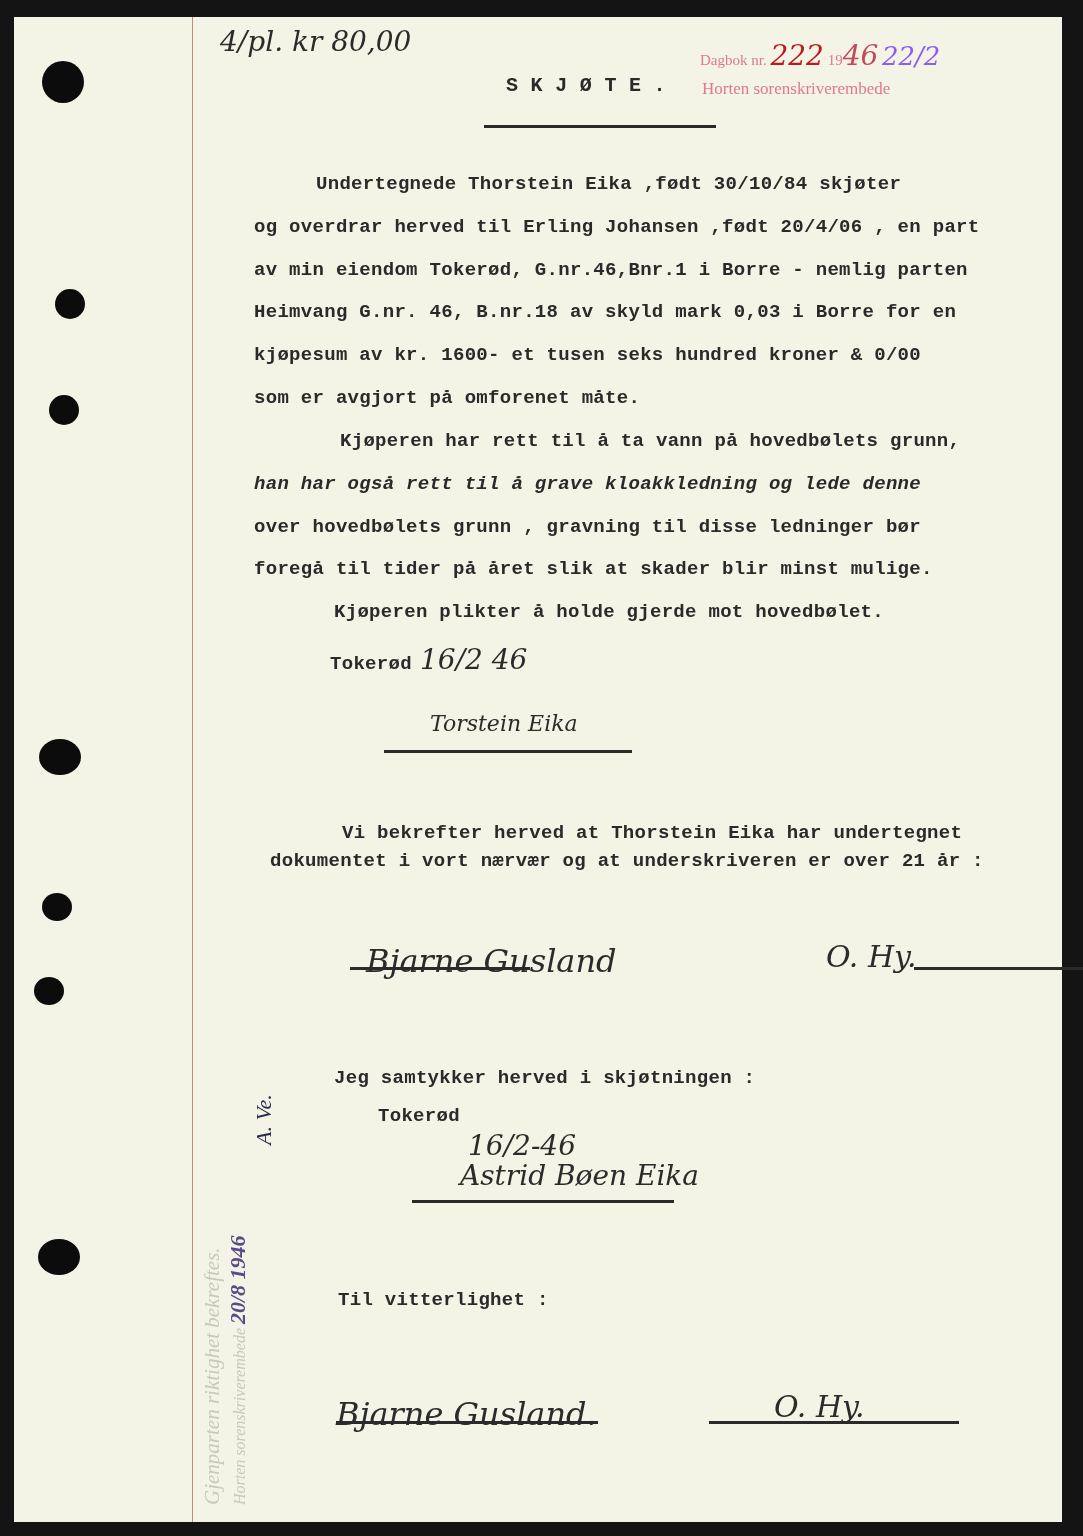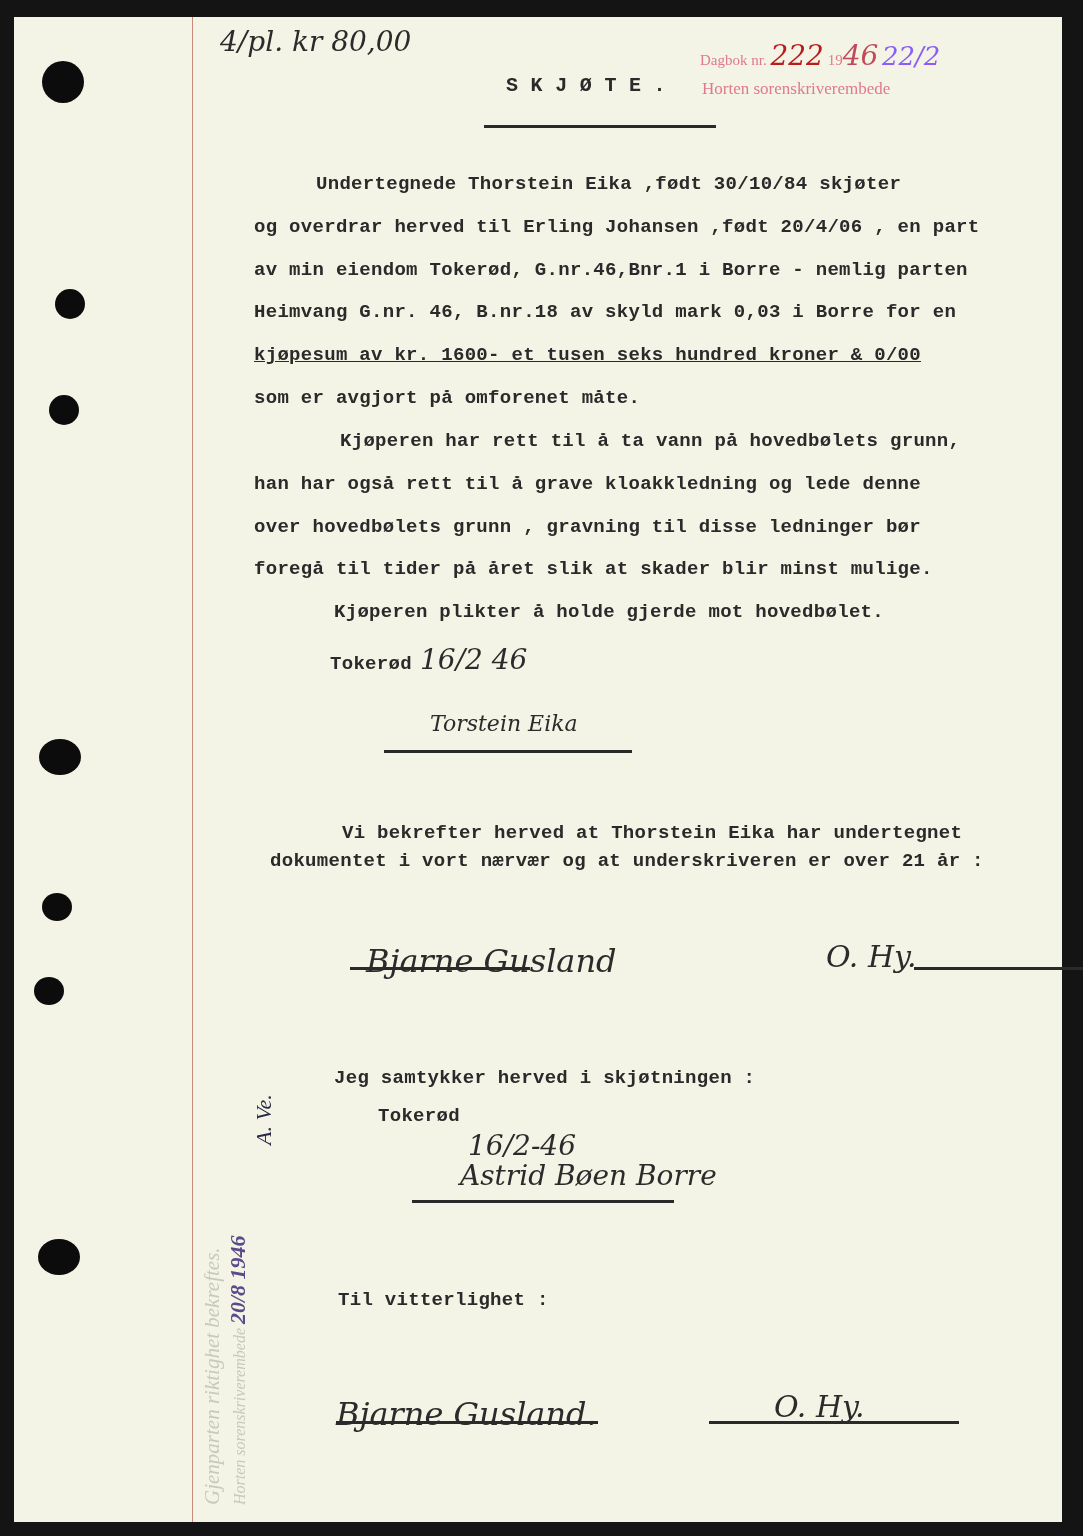--- a/index.html
+++ b/index.html
@@ -57,24 +57,24 @@
   </div>
   <div class="stamp" style="left:688px;top:62px;font-size:17px;">Horten sorenskriverembede</div>
 
   <div class="tline" style="left:492px;top:57px;font-size:20px;">S K J Ø T E .</div>
   <div class="rule" style="left:470px;top:108px;width:232px;"></div>
 
   <div class="tline" style="left:302px;top:156px;">Undertegnede  Thorstein Eika ,født 30/10/84 skjøter</div>
   <div class="tline" style="left:240px;top:199px;">og overdrar herved til Erling Johansen ,født 20/4/06 , en part</div>
   <div class="tline" style="left:240px;top:242px;">av min eiendom Tokerød, G.nr.46,Bnr.1 i Borre - nemlig parten</div>
   <div class="tline" style="left:240px;top:284px;">Heimvang G.nr. 46, B.nr.18 av skyld mark 0,03 i Borre for en</div>
-  <div class="tline" style="left:240px;top:327px;text-decoration:underline;">kjøpesum av kr. 1600- et tusen seks hundred kroner &amp; 0/00</div>
+  <div class="tline" style="left:240px;top:327px;">kjøpesum av kr. 1600- et tusen seks hundred kroner &amp; 0/00</div>
   <div class="tline" style="left:240px;top:370px;">som er avgjort på omforenet måte.</div>
   <div class="tline" style="left:326px;top:413px;">Kjøperen har rett til å ta vann på hovedbølets grunn,</div>
-  <div class="tline" style="left:240px;top:456px;">han har også rett til å grave kloakkledning og lede denne</div>
+  <div class="tline" style="left:240px;top:456px;font-style:italic;">han har også rett til å grave kloakkledning og lede denne</div>
   <div class="tline" style="left:240px;top:499px;">over hovedbølets grunn , gravning til disse ledninger bør</div>
   <div class="tline" style="left:320px;top:584px;">Kjøperen plikter å holde gjerde mot hovedbølet.</div>
   <div class="tline" style="left:240px;top:541px;">foregå til tider på året slik at skader blir minst mulige.</div>
 
   <div class="tline" style="left:316px;top:636px;">Tokerød</div>
   <div class="hand" style="left:406px;top:626px;font-size:28px;">16/2 46</div>
 
   <div class="hand" style="left:416px;top:694px;font-size:22px;">Torstein Eika</div>
   <div class="rule" style="left:370px;top:733px;width:248px;"></div>
 
@@ -83,21 +83,21 @@
 
   <div class="hand" style="left:352px;top:925px;font-size:32px;">Bjarne Gusland</div>
   <div class="rule" style="left:336px;top:950px;width:180px;"></div>
   <div class="hand" style="left:812px;top:922px;font-size:30px;">O. Hy.</div>
   <div class="rule" style="left:900px;top:950px;width:178px;"></div>
 
   <div class="tline" style="left:320px;top:1050px;">Jeg samtykker herved i skjøtningen :</div>
   <div class="tline" style="left:364px;top:1088px;">Tokerød</div>
   <div class="hand" style="left:454px;top:1076px;font-size:28px;margin-top:36px;">16/2-46</div>
 
-  <div class="hand" style="left:446px;top:1142px;font-size:28px;">Astrid Bøen Borre</div>
+  <div class="hand" style="left:446px;top:1142px;font-size:28px;">Astrid Bøen Eika</div>
   <div class="rule" style="left:398px;top:1183px;width:262px;"></div>
 
   <div class="tline" style="left:324px;top:1272px;">Til vitterlighet :</div>
 
   <div class="hand" style="left:322px;top:1378px;font-size:32px;">Bjarne Gusland.</div>
   <div class="rule" style="left:322px;top:1404px;width:262px;"></div>
   <div class="hand" style="left:760px;top:1372px;font-size:30px;">O. Hy.</div>
   <div class="rule" style="left:695px;top:1404px;width:250px;"></div>
 
   <div class="vert" style="left:186px;top:1488px;">

